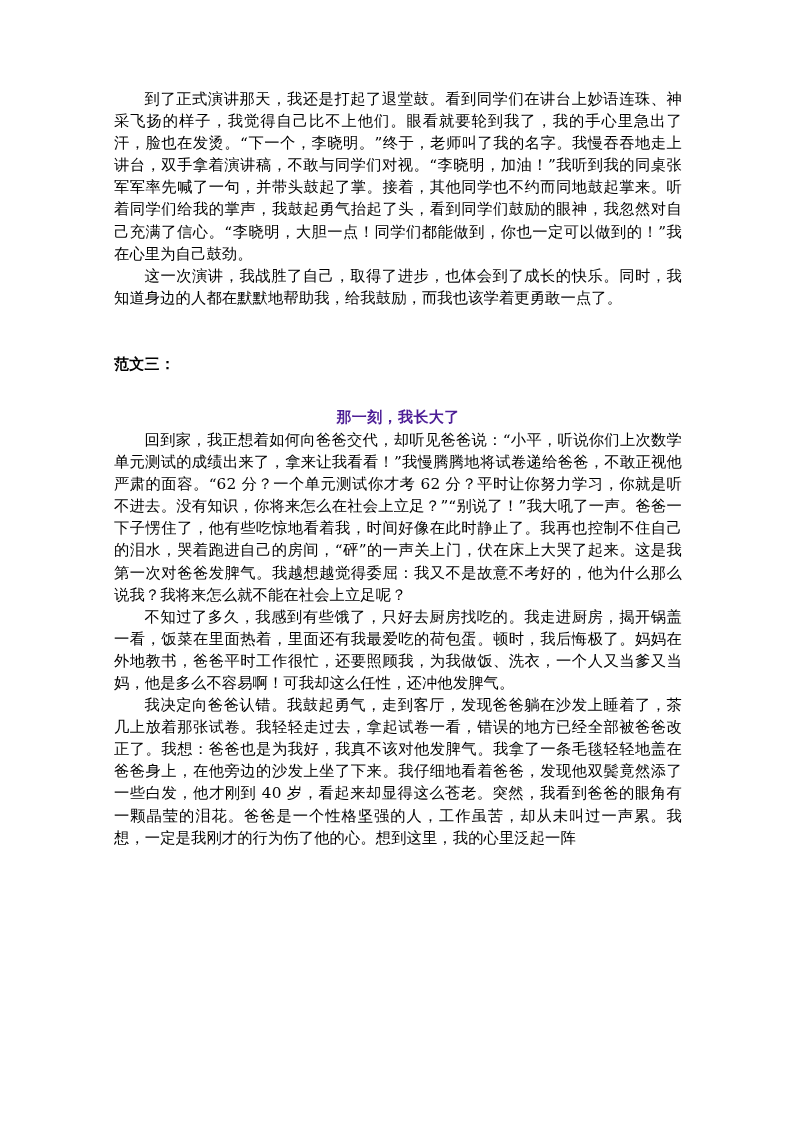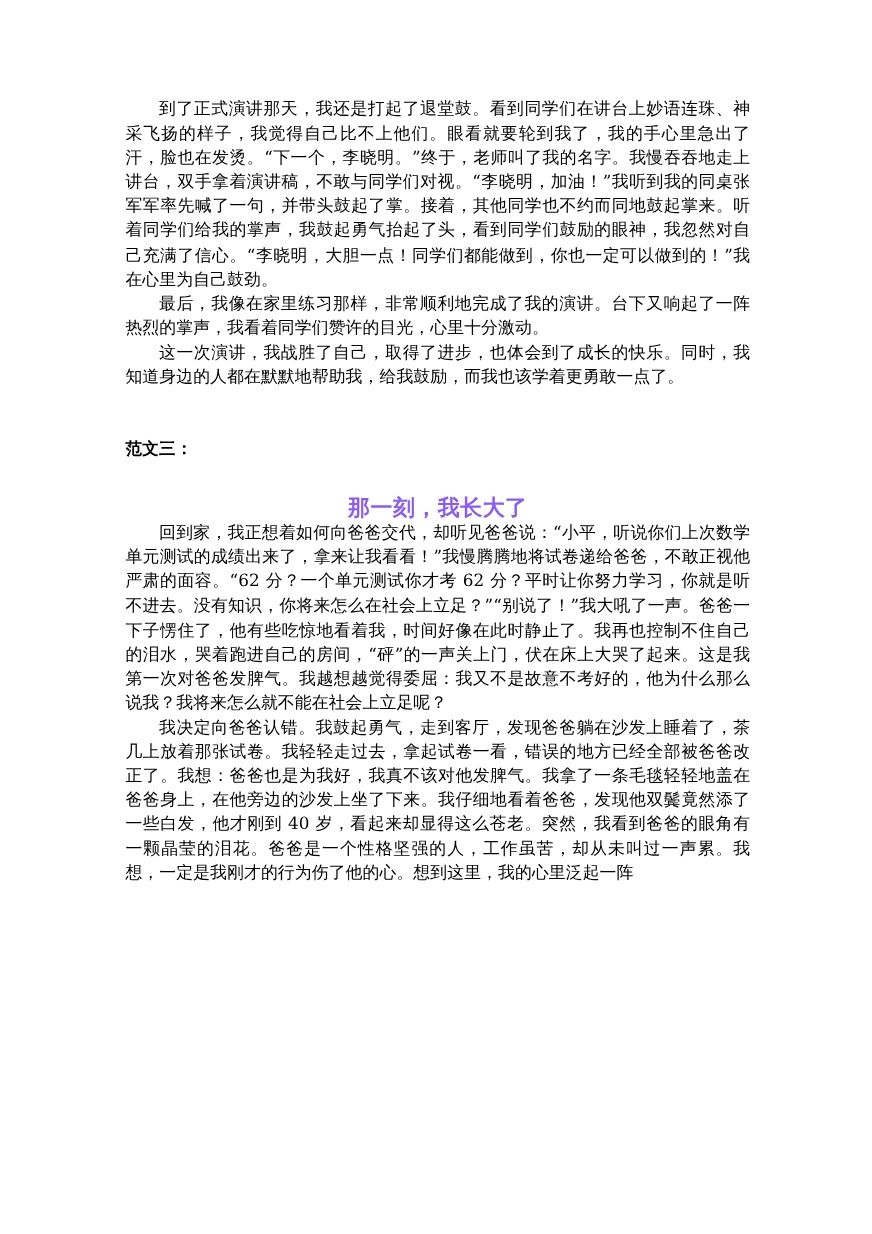--- a/index.html
+++ b/index.html
@@ -70,24 +70,24 @@
     font-weight: 700;
     color: #000000;
     letter-spacing: .3px;
     font-family: "DejaVu Sans", "Liberation Sans", sans-serif;
   }
 
   
   .essay-title {
     margin: 0;
     text-align: center;
-    font-size: 20px;
+    font-size: 15px;
     line-height: 24px;
     font-weight: 700;
-    color: #8b5cf6;
+    color: #4c1d95;
     letter-spacing: .4px;
     font-family: "DejaVu Sans", "Liberation Sans", sans-serif;
   }
 
   
   .footer {
     position: absolute;
     left: 0;
     right: 0;
     top: 1066px;
@@ -99,32 +99,32 @@
   }
 </style>
 </head>
 <body>
 
 <div class="page">
 
   <div class="content">
 
     <p class="body-para">到了正式演讲那天，我还是打起了退堂鼓。看到同学们在讲台上妙语连珠、神采飞扬的样子，我觉得自己比不上他们。眼看就要轮到我了，我的手心里急出了汗，脸也在发烫。“下一个，李晓明。”终于，老师叫了我的名字。我慢吞吞地走上讲台，双手拿着演讲稿，不敢与同学们对视。“李晓明，加油！”我听到我的同桌张军军率先喊了一句，并带头鼓起了掌。接着，其他同学也不约而同地鼓起掌来。听着同学们给我的掌声，我鼓起勇气抬起了头，看到同学们鼓励的眼神，我忽然对自己充满了信心。“李晓明，大胆一点！同学们都能做到，你也一定可以做到的！”我在心里为自己鼓劲。</p>
-    <p class="body-para">最后，我像在家里练习那样，非常顺利地完成了我的演讲。台下又响起了一阵热烈的掌声，我看着同学们赞许的目光，心里十分激动。</p>
     <p class="body-para">这一次演讲，我战胜了自己，取得了进步，也体会到了成长的快乐。同时，我知道身边的人都在默默地帮助我，给我鼓励，而我也该学着更勇敢一点了。</p>
 
 
     <div class="spacer-lg"></div>
 
     <p class="section-head">范文三：</p>
 
     <div class="spacer-md"></div>
 
     <p class="essay-title">那一刻，我长大了</p>
 
     <p class="body-para">回到家，我正想着如何向爸爸交代，却听见爸爸说：“小平，听说你们上次数学单元测试的成绩出来了，拿来让我看看！”我慢腾腾地将试卷递给爸爸，不敢正视他严肃的面容。“62 分？一个单元测试你才考 62 分？平时让你努力学习，你就是听不进去。没有知识，你将来怎么在社会上立足？”“别说了！”我大吼了一声。爸爸一下子愣住了，他有些吃惊地看着我，时间好像在此时静止了。我再也控制不住自己的泪水，哭着跑进自己的房间，“砰”的一声关上门，伏在床上大哭了起来。这是我第一次对爸爸发脾气。我越想越觉得委屈：我又不是故意不考好的，他为什么那么说我？我将来怎么就不能在社会上立足呢？</p>
+    <p class="body-para">不知过了多久，我感到有些饿了，只好去厨房找吃的。我走进厨房，揭开锅盖一看，饭菜在里面热着，里面还有我最爱吃的荷包蛋。顿时，我后悔极了。妈妈在外地教书，爸爸平时工作很忙，还要照顾我，为我做饭、洗衣，一个人又当爹又当妈，他是多么不容易啊！可我却这么任性，还冲他发脾气。</p>
     <p class="body-para">我决定向爸爸认错。我鼓起勇气，走到客厅，发现爸爸躺在沙发上睡着了，茶几上放着那张试卷。我轻轻走过去，拿起试卷一看，错误的地方已经全部被爸爸改正了。我想：爸爸也是为我好，我真不该对他发脾气。我拿了一条毛毯轻轻地盖在爸爸身上，在他旁边的沙发上坐了下来。我仔细地看着爸爸，发现他双鬓竟然添了一些白发，他才刚到 40 岁，看起来却显得这么苍老。突然，我看到爸爸的眼角有一颗晶莹的泪花。爸爸是一个性格坚强的人，工作虽苦，却从未叫过一声累。我想，一定是我刚才的行为伤了他的心。想到这里，我的心里泛起一阵</p>
 
   </div>
 
   <div class="footer">博学资料网 https://boxue.ituoke.com.cn</div>
 
 </div>
 
 </body></html>

